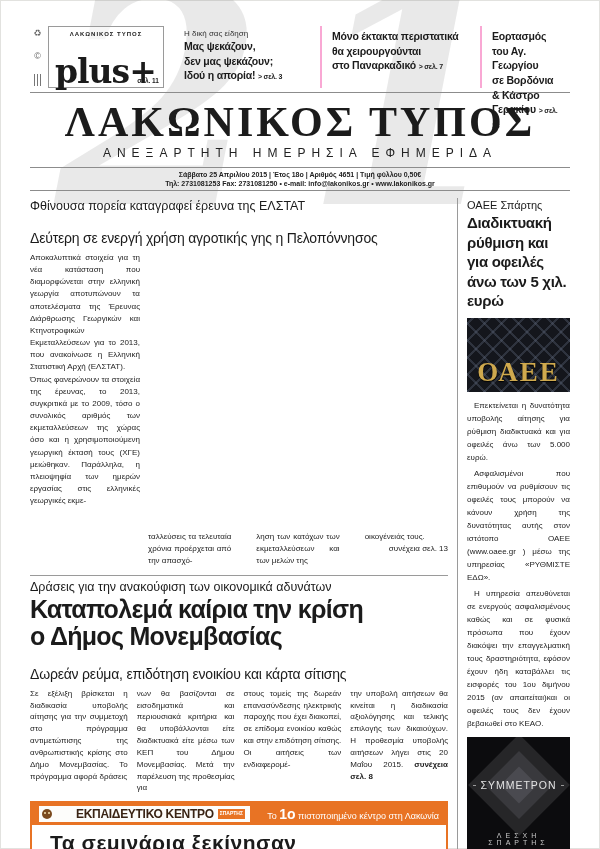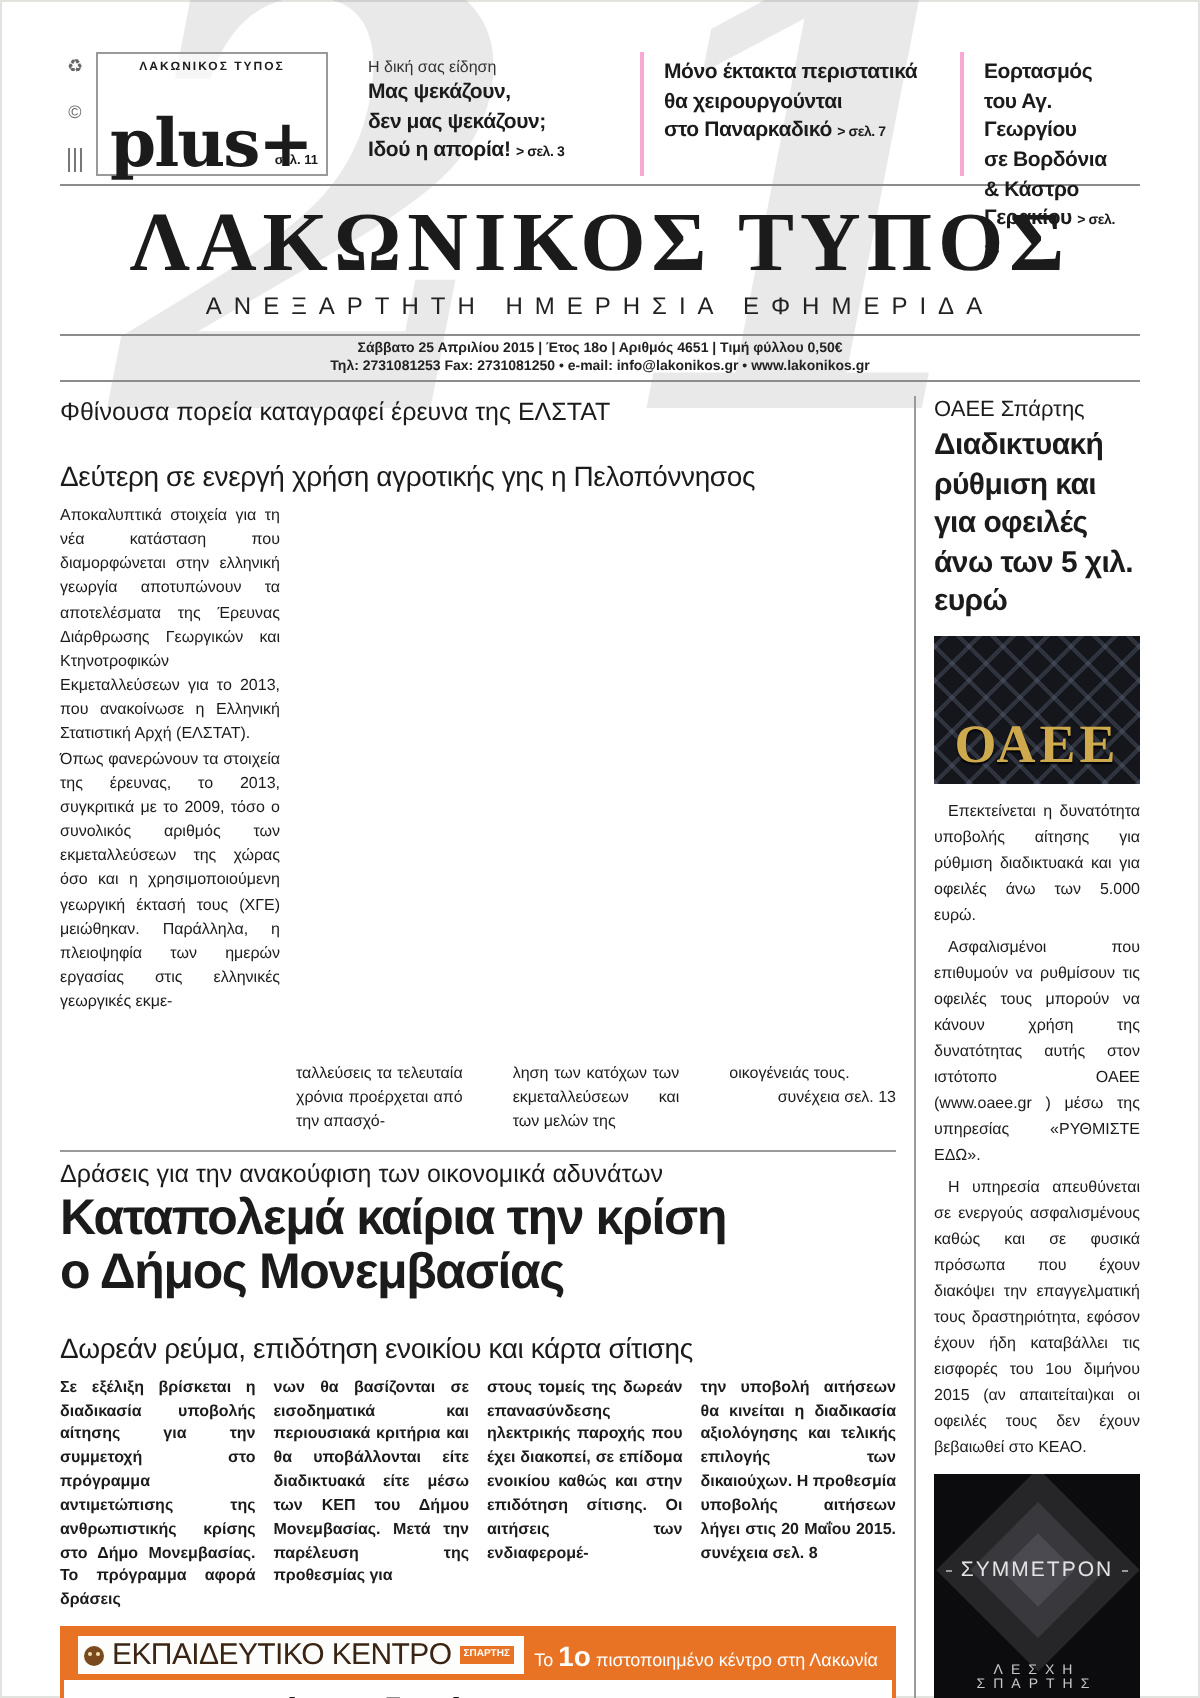--- a/index.html
+++ b/index.html
@@ -68,30 +68,30 @@
          background:repeating-linear-gradient(90deg,#1d1913 0 3px,transparent 3px 7px);}
 
   .underrow{display:flex;gap:25px;margin-left:118px;margin-top:4px;}
   .ucol{flex:1;font-size:8px;line-height:1.5;text-align:justify;}
   .cont{font-weight:normal;float:right;}
 
   .sep{border-top:1px solid #9a9a9a;margin:8px 0 4px;}
 
   
   .s2cols{display:flex;gap:9px;margin-top:3px;}
-  .s2col{flex:1;font-size:8px;line-height:1.48;text-align:justify;font-weight:bold;}
+  .s2col{flex:1;font-size:8px;line-height:1.48;text-align:justify;}
 
   
   .adbox{border:2px solid #e87324;margin-top:7px;}
   .adhead{background:#e87324;display:flex;justify-content:space-between;align-items:center;padding:3px 7px;}
   .adbrand{background:#fdfdfb;display:flex;align-items:center;gap:4px;padding:1px 5px 1px 3px;}
   .owl{width:10px;height:10px;border-radius:50%;background:#7a4a1e;position:relative;flex:none;}
   .owl::before,.owl::after{content:"";position:absolute;top:3px;width:2px;height:2px;border-radius:50%;background:#f4e3b0;}
   .owl::before{left:2px;} .owl::after{right:2px;}
-  .adbrand-text{font-weight:normal;font-size:15px;color:#3a2414;letter-spacing:-0.3px;white-space:nowrap;}
+  .adbrand-text{font-weight:bold;font-size:12px;color:#3a2414;letter-spacing:-0.3px;white-space:nowrap;margin-left:20px;}
   .sparti{background:#e87324;color:#fff;font-size:5px;font-weight:bold;padding:2px 2px;line-height:1.1;text-align:center;}
   .adcert{color:#fff;font-size:9px;white-space:nowrap;}
   .adcert b{font-size:14px;}
   .adbody{padding:6px 10px 5px;background:#fff;}
   .adtitlerow{display:flex;align-items:baseline;gap:12px;padding-left:8px;}
   .adtitle{font-size:21px;font-weight:bold;letter-spacing:0.5px;white-space:nowrap;}
 
   
   .sb-kicker{font-size:11px;margin-top:1px;}
   .sb-head{font-size:15px;font-weight:bold;line-height:1.3;letter-spacing:-0.3px;margin:2px 0 7px;}

